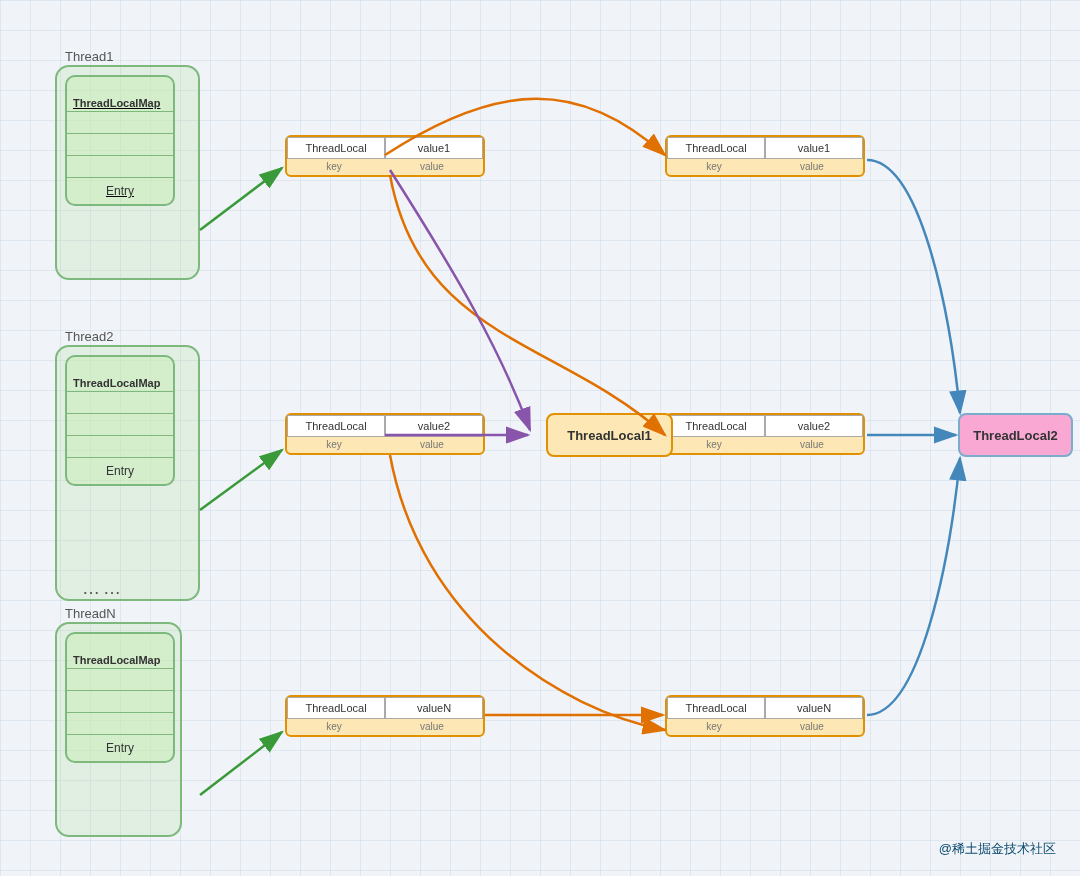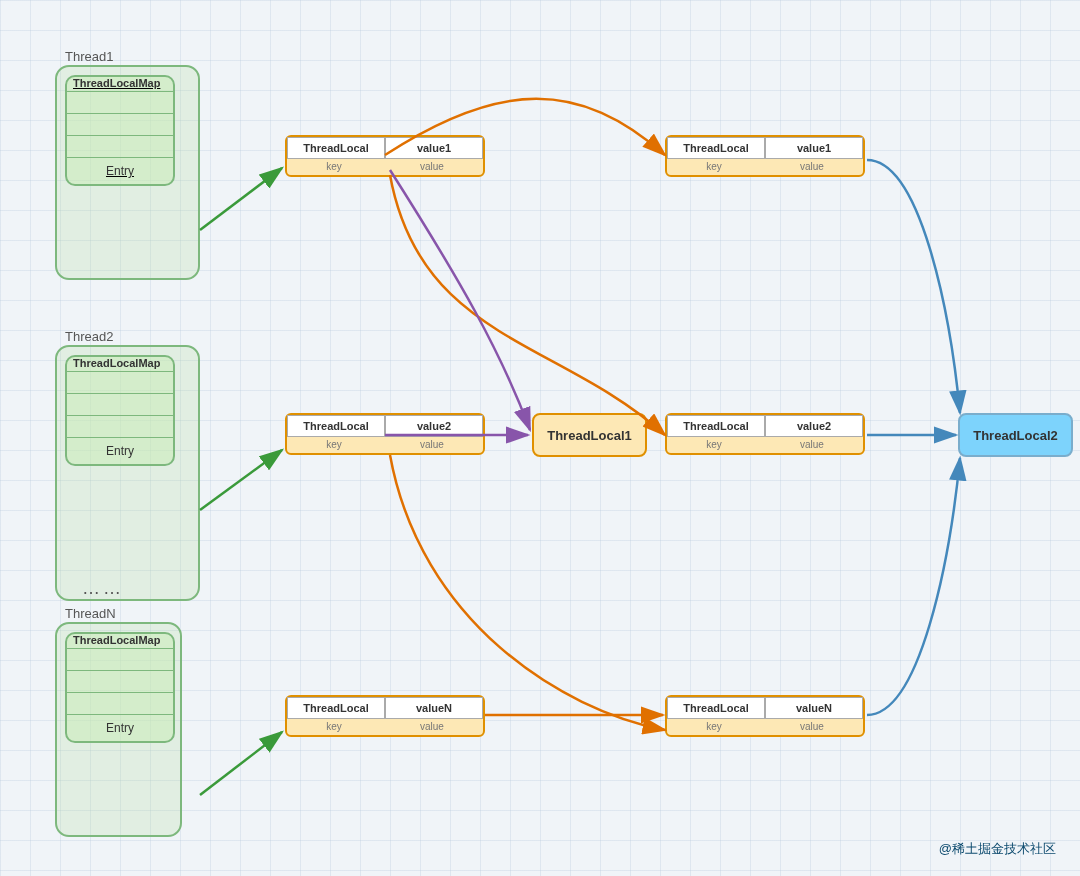--- a/index.html
+++ b/index.html
@@ -39,21 +39,21 @@
       border-radius: 10px;
       width: 110px;
       display: flex;
       flex-direction: column;
     }
     .tlmap-title {
       font-size: 11px;
       font-weight: bold;
       color: #333;
       text-align: left;
-      padding: 0 6px 2px;
+      padding: 20px 6px 2px;
       border-bottom: 1px solid #7db87d;
     }
     .tlmap-row {
       height: 22px;
       border-bottom: 1px solid #7db87d;
     }
     .tlmap-entry {
       height: 26px;
       display: flex;
       align-items: center;
@@ -83,21 +83,21 @@
       display: flex;
       flex-direction: column;
       align-items: center;
       justify-content: center;
       padding: 4px 8px;
       flex: 1;
     }
     .entry-cell-value {
       font-size: 11px;
       color: #333;
-      font-weight: bold;
+      font-weight: normal;
     }
     .entry-box-labels {
       display: flex;
       width: 100%;
       justify-content: space-around;
       font-size: 10px;
       color: #777;
       padding: 2px 0 3px;
       border-radius: 8px;
     }
@@ -111,21 +111,21 @@
       display: flex;
       align-items: center;
       justify-content: center;
       font-size: 13px;
       font-weight: bold;
       color: #333;
     }
     .tl-node-blue {
       position: absolute;
       border: 2px solid #7aadcc;
-      background: #7dd3fc;
+      background: #f9a8d4;
       border-radius: 8px;
       display: flex;
       align-items: center;
       justify-content: center;
       font-size: 13px;
       font-weight: bold;
       color: #333;
     }
 
     
@@ -273,21 +273,21 @@
     <div class="entry-cell">
       <span class="entry-cell-value">valueN</span>
     </div>
   </div>
   <div class="entry-box-labels">
     <span>key</span>
     <span>value</span>
   </div>
 </div>
 
-<div class="tl-node" style="left:532px; top:413px; width:115px; height:44px;">
+<div class="tl-node" style="left:546px; top:413px; width:127px; height:44px;">
   <span>ThreadLocal1</span>
 </div>
 
 <div class="tl-node-blue" style="left:958px; top:413px; width:115px; height:44px;">
   <span>ThreadLocal2</span>
 </div>
 
 <svg class="arrows">
   <defs>
 

